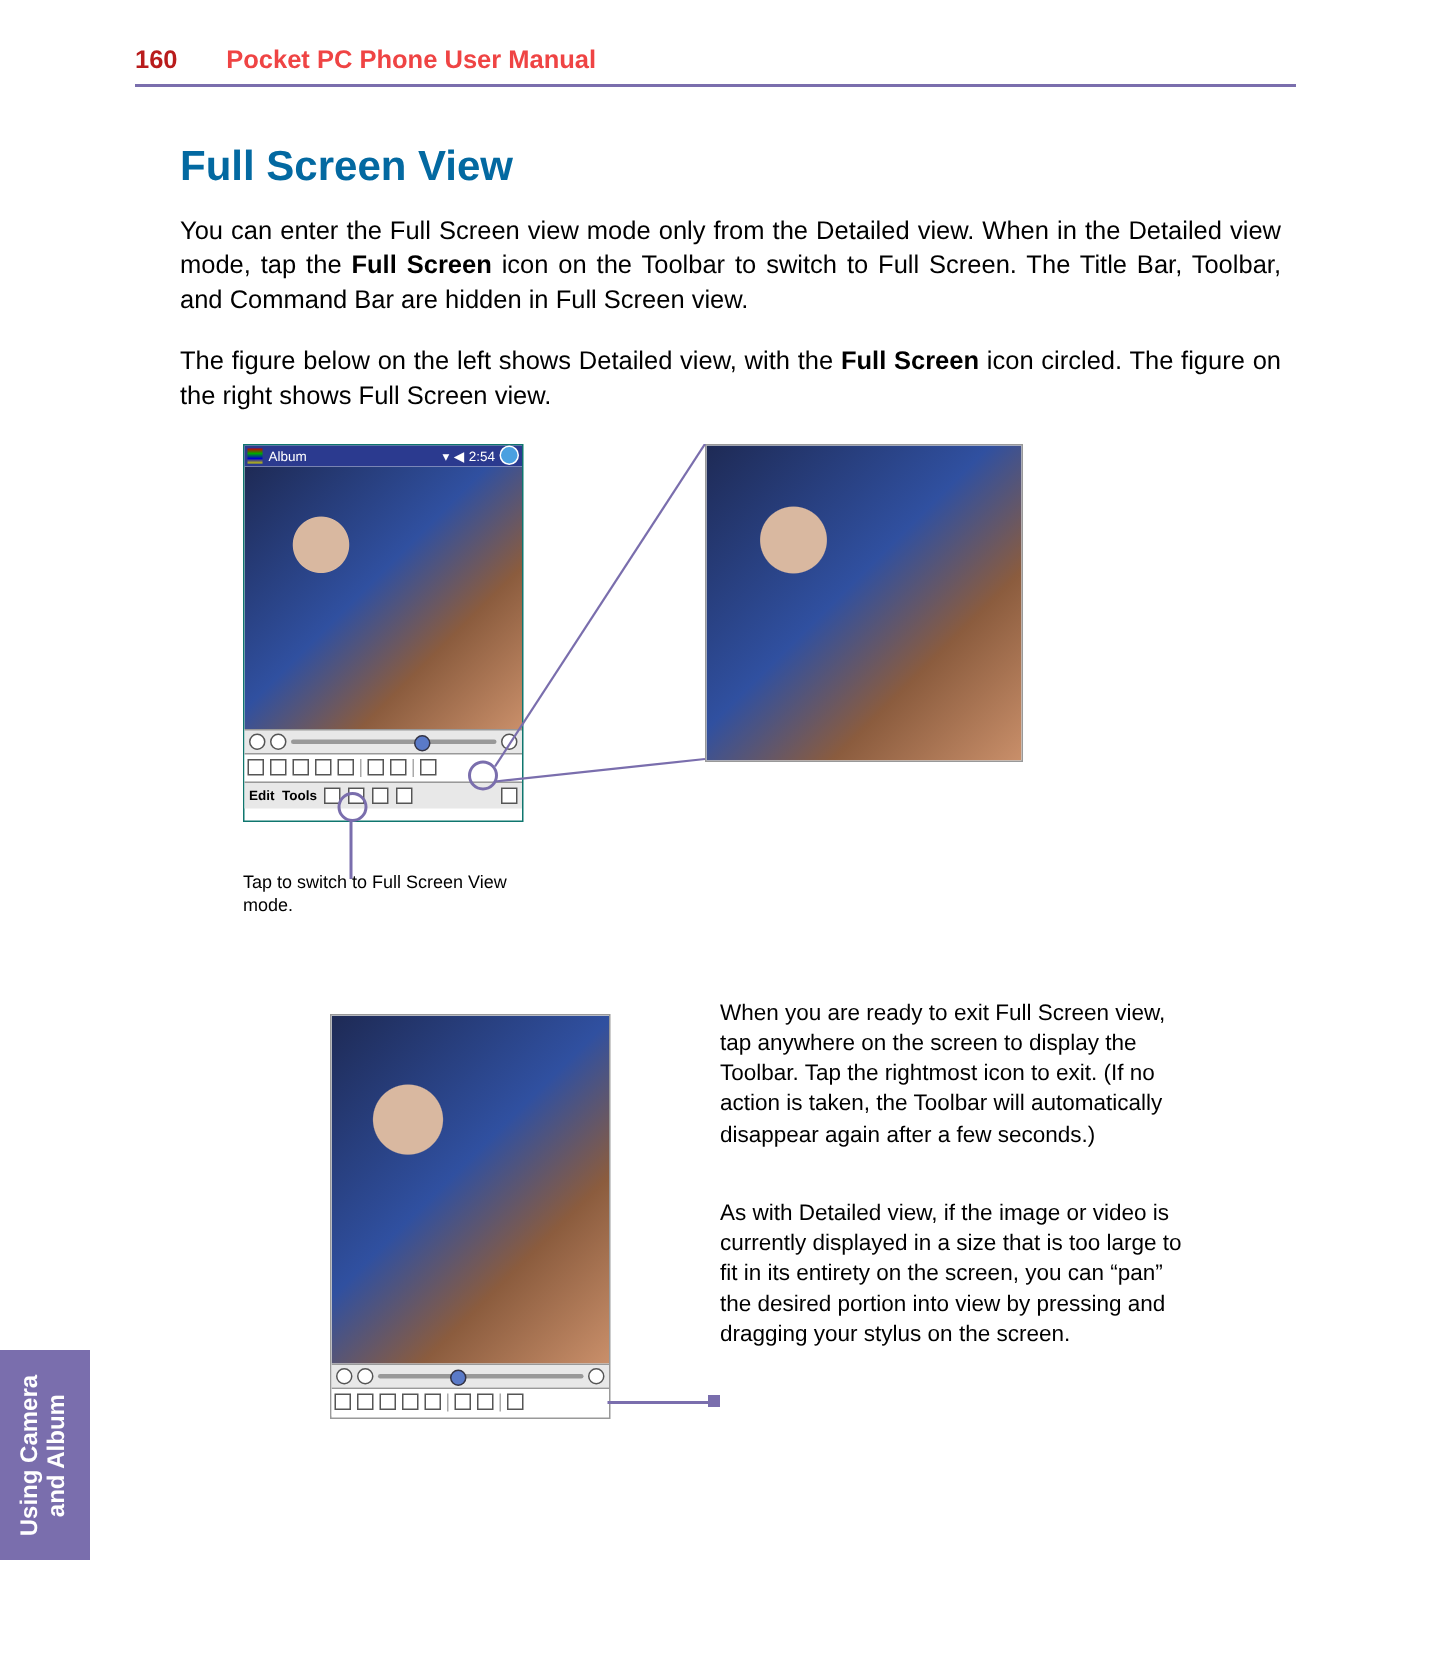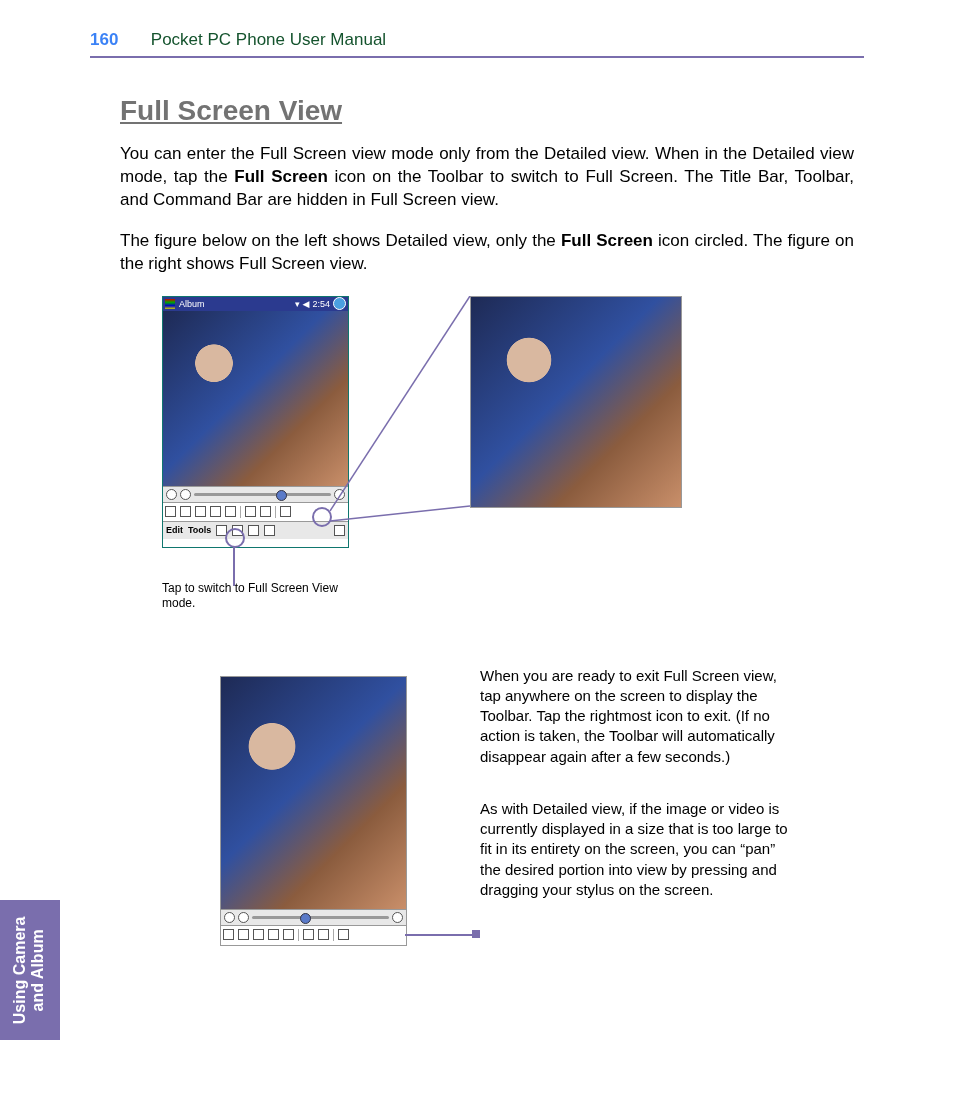--- a/index.html
+++ b/index.html
@@ -15,41 +15,40 @@
   .page-header {
     position: absolute;
     top: 30px;
     left: 90px;
     right: 90px;
     border-bottom: 2px solid #7a6ead;
     padding-bottom: 6px;
   }
   .page-num {
     font-weight: bold;
-    color: #3b82f6;
+    color: #b91c1c;
     font-size: 17px;
     margin-right: 28px;
   }
   .manual-title {
-    font-weight: normal;
-    color: #14532d;
+    font-weight: bold;
+    color: #ef4444;
     font-size: 17px;
   }
   .content {
     position: absolute;
     top: 95px;
     left: 120px;
     right: 100px;
   }
   h1 {
-    color: #737373;
+    color: #0369a1;
     font-size: 28px;
     margin: 0 0 16px 0;
     font-weight: bold;
-    text-decoration: underline;
   }
   .body-text {
     font-size: 17px;
     line-height: 1.35;
     text-align: justify;
     margin: 0 0 18px 0;
   }
   .bold { font-weight: bold; }
 
   
@@ -189,21 +188,21 @@
   <span class="manual-title">Pocket PC Phone User Manual</span>
 </div>
 
 <div class="content">
   <h1>Full Screen View</h1>
 
   <p class="body-text">
     <span>You can enter the Full Screen view mode only from the Detailed view.  When in the Detailed view mode, tap the </span><span class="bold">Full Screen</span><span> icon on the Toolbar to switch to Full Screen.  The Title Bar, Toolbar, and Command Bar are hidden in Full Screen view.</span>
   </p>
   <p class="body-text">
-    <span>The figure below on the left shows Detailed view, only the </span><span class="bold">Full Screen</span><span> icon circled.  The figure on the right shows Full Screen view.</span>
+    <span>The figure below on the left shows Detailed view, with the </span><span class="bold">Full Screen</span><span> icon circled.  The figure on the right shows Full Screen view.</span>
   </p>
 
   <div class="fig-row">
 
     <div class="fig-left">
       <div class="ppc-titlebar">
         <span style="display:flex;align-items:center;gap:2px;">
           <span class="flag"></span>
           <span>Album</span>
         </span>

